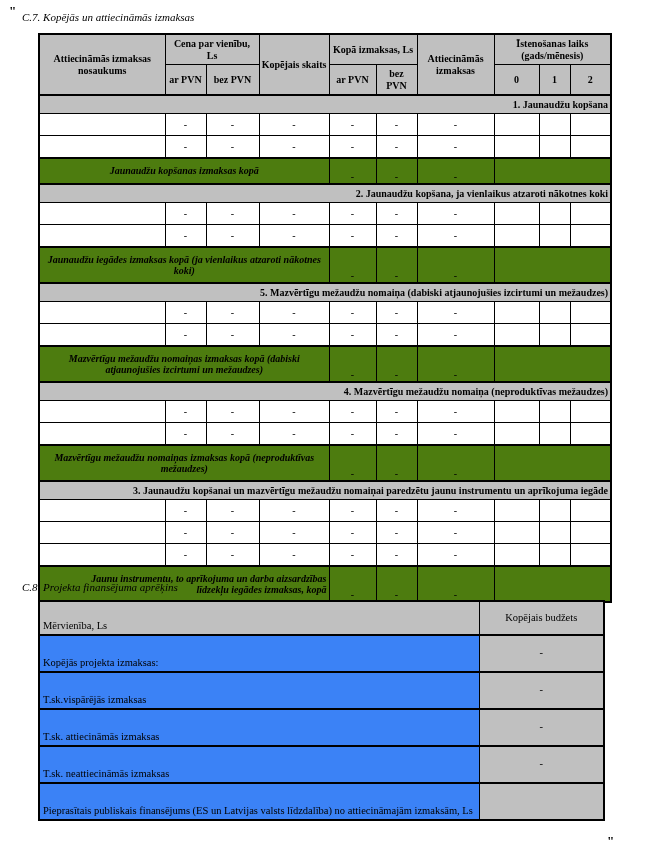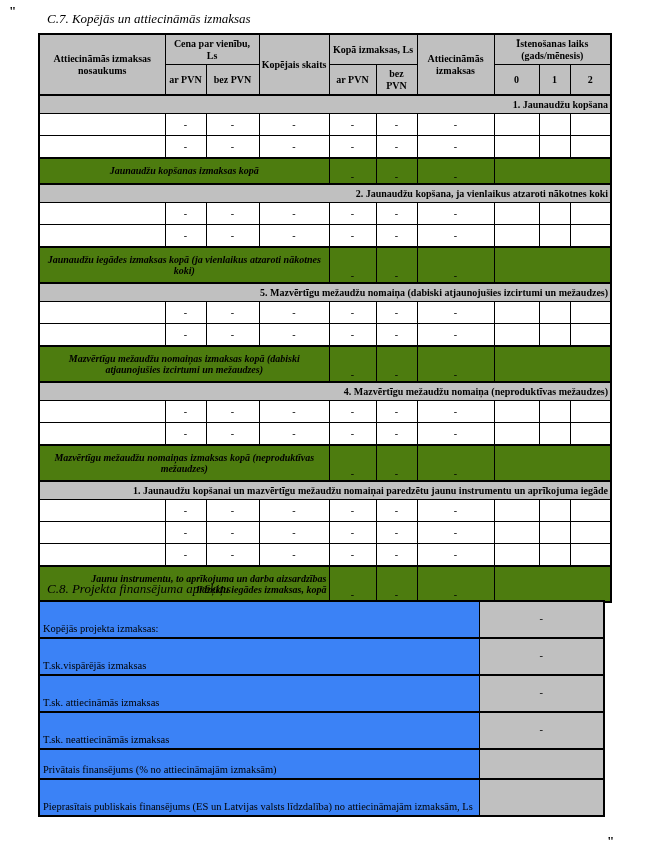--- a/index.html
+++ b/index.html
@@ -5,21 +5,21 @@
   html,body { margin:0; padding:0; background:#fff; }
   .page {
     position:relative; width:645px; height:868px; background:#ffffff;
     font-family:"Liberation Serif","DejaVu Serif",serif; color:#000;
     overflow:hidden;
   }
   .qmark { position:absolute; font-weight:bold; font-size:13px; line-height:1; }
   .qmark.open  { left:9px;  top:4px; }
   .qmark.close { left:607px; top:834px; }
 
-  .doc-heading { position:absolute; left:47px; font-style:italic; font-size:13px; white-space:nowrap;font-family:Liberation Serif, serif; }
+  .doc-heading { position:absolute; left:22px; font-style:italic; font-size:11px; white-space:nowrap;font-family:Liberation Serif, serif; }
   .h-c7 { top:11px; }
   .h-c8 { top:581px; }
 
   table { border-collapse:collapse; table-layout:fixed; }
 
   
   .t7 { position:absolute; left:38px; top:33px; width:572px; border:2px solid #000; }
   .t7 th, .t7 td {
     border:1px solid #000; padding:0 2px; font-size:10px; line-height:1.15;
     overflow:hidden; vertical-align:middle;
@@ -232,21 +232,21 @@
       </tr>
       <tr class="strow two">
         <td colspan="4" class="st-label">Mazvērtīgu mežaudžu nomaiņas izmaksas kopā (neproduktīvas mežaudzes)</td>
         <td class="dash">-</td>
         <td class="dash">-</td>
         <td class="dash">-</td>
         <td colspan="3"></td>
       </tr>
 
       <tr class="sec">
-        <td colspan="10">1. Jaunaudžu kopšanai un mazvērtīgu mežaudžu nomaiņai paredzētu jaunu instrumentu un aprīkojuma iegāde</td>
+        <td colspan="10">3. Jaunaudžu kopšanai un mazvērtīgu mežaudžu nomaiņai paredzētu jaunu instrumentu un aprīkojuma iegāde</td>
       </tr>
       <tr class="drow">
         <td></td>
         <td class="dash">-</td>
         <td class="dash">-</td>
         <td class="dash">-</td>
         <td class="dash">-</td>
         <td class="dash">-</td>
         <td class="dash">-</td>
         <td></td>
@@ -288,40 +288,40 @@
   </table>
 
   <div class="doc-heading h-c8">C.8. Projekta finansējuma aprēķins</div>
 
   <table class="t8">
     <colgroup>
       <col style="width:440px">
         <col style="width:125px">
     </colgroup>
     <tbody>
+      <tr class="hdr">
+        <td class="lbl">Mērvienība, Ls</td>
+        <td class="val">Kopējais budžets</td>
+      </tr>
       <tr class="rA">
         <td class="lbl">Kopējās projekta izmaksas:</td>
         <td class="val">-</td>
       </tr>
       <tr class="rA">
         <td class="lbl">T.sk.vispārējās izmaksas</td>
         <td class="val">-</td>
       </tr>
       <tr class="rA">
         <td class="lbl">T.sk. attiecināmās izmaksas</td>
         <td class="val">-</td>
       </tr>
       <tr class="rA">
         <td class="lbl">T.sk. neattiecināmās izmaksas</td>
         <td class="val">-</td>
       </tr>
-      <tr class="rB">
-        <td class="lbl">Privātais finansējums (% no attiecināmajām izmaksām)</td>
-        <td class="val"></td>
-      </tr>
       <tr class="rA">
         <td class="lbl">Pieprasītais publiskais finansējums (ES un Latvijas valsts līdzdalība) no attiecināmajām izmaksām, Ls</td>
         <td class="val"></td>
       </tr>
     </tbody>
   </table>
 
 </div>
 
 </body></html>

